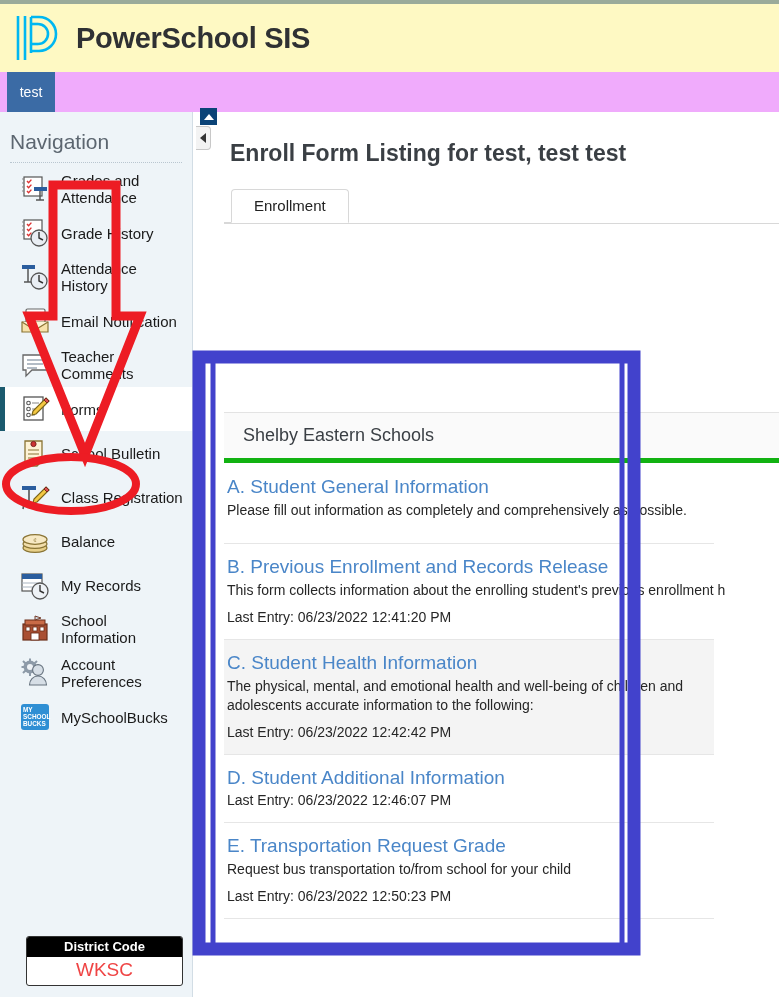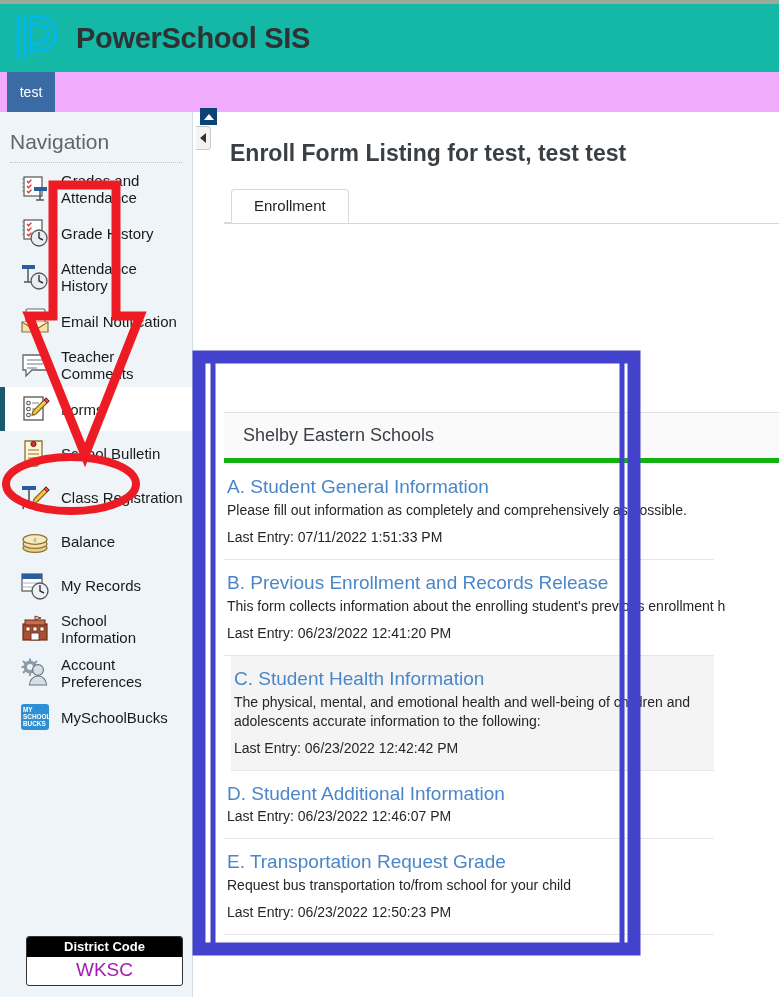--- a/index.html
+++ b/index.html
@@ -6,21 +6,21 @@
   body{
     width:779px;height:997px;overflow:hidden;position:relative;
     background:#ffffff;
     font-family:"Liberation Sans","DejaVu Sans",sans-serif;
     -webkit-font-smoothing:antialiased;
   }
 
   
   #brandbar{
     position:absolute;left:0;top:0;width:779px;height:72px;
-    background:#14b8a6;
+    background:#fef9c3;
     border-top:4px solid #9aab9a;
     box-sizing:border-box;
     display:flex;align-items:center;
   }
   #ps-logo{margin-left:14px;width:48px;height:50px;display:block;}
   #brand-title{
     margin-left:14px;font-size:29px;font-weight:bold;color:#2f3133;
     letter-spacing:-.3px;
   }
 
@@ -71,21 +71,21 @@
   
   #district-box{
     position:absolute;left:26px;top:936px;width:155px;
     border:1px solid #333;border-radius:3px;overflow:hidden;background:#fff;
   }
   #district-head{
     background:#000;color:#fff;font-size:13px;font-weight:bold;
     text-align:center;padding:2px 0 3px 0;
   }
   #district-val{
-    color:#a21caf;font-size:19px;text-align:center;padding:2px 0 4px 0;
+    color:#ef4444;font-size:19px;text-align:center;padding:2px 0 4px 0;
   }
 
   
   #pane-up{
     position:absolute;left:200px;top:108px;width:17px;height:17px;
     background:#0b4377;display:flex;align-items:center;justify-content:center;
     cursor:pointer;
   }
   #pane-up .tri{
     width:0;height:0;border-left:5px solid transparent;
@@ -137,21 +137,21 @@
   #green-rule{height:5px;background:#12b212;}
 
   
   #forms-list{
     position:absolute;left:0;top:352px;width:490px;
   }
   .form-row{
     box-sizing:border-box;padding:12px 8px 14px 3px;
     border-bottom:1px solid #e6e6e6;background:#ffffff;
   }
-  .form-row.alt{background:#f4f4f4;margin-left:7px;}
+  .form-row.alt{background:#f4f4f4;}
   .form-link{
     font-size:19px;color:#4a86c8;cursor:pointer;display:block;
     margin-bottom:3px;white-space:nowrap;
   }
   .form-desc{
     font-size:14px;color:#262626;line-height:19px;margin:0 0 9px 0;
     white-space:normal;
   }
   .form-desc.nowrap{white-space:nowrap;}
   .form-last{
@@ -413,21 +413,20 @@
   <div id="school-header">
     <div id="school-name">Shelby Eastern Schools</div>
     <div id="green-rule"></div>
   </div>
 
   <div id="forms-list">
 
     <div class="form-row">
       <span class="form-link">A. Student General Information</span>
       <p class="form-desc nowrap">Please fill out information as completely and comprehensively as possible.</p>
-      <p class="form-last">Last Entry: 07/11/2022 1:51:33 PM</p>
     </div>
 
     <div class="form-row">
       <span class="form-link">B. Previous Enrollment and Records Release</span>
       <p class="form-desc nowrap">This form collects information about the enrolling student's previous enrollment h</p>
       <p class="form-last">Last Entry: 06/23/2022 12:41:20 PM</p>
     </div>
 
     <div class="form-row alt">
       <span class="form-link">C. Student Health Information</span>

